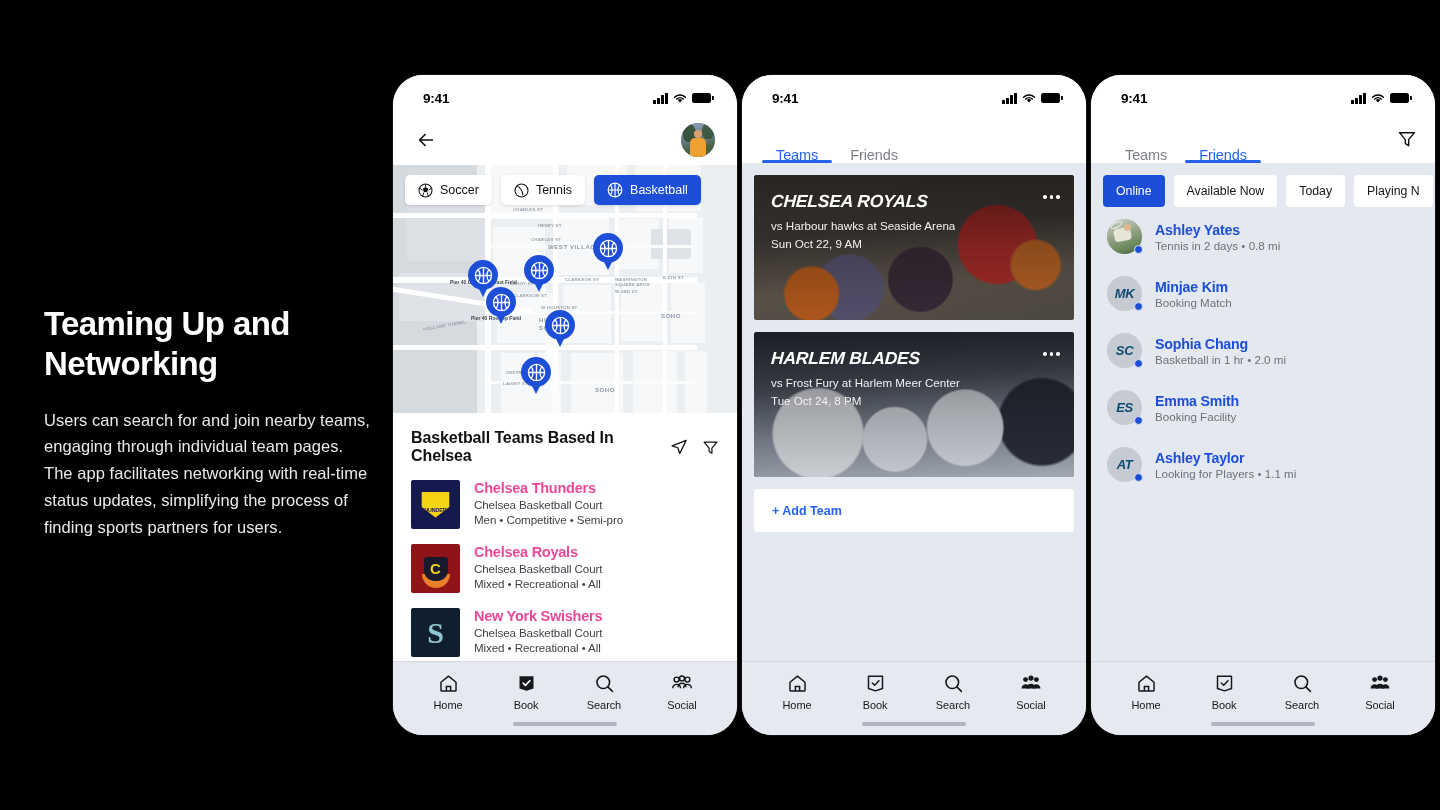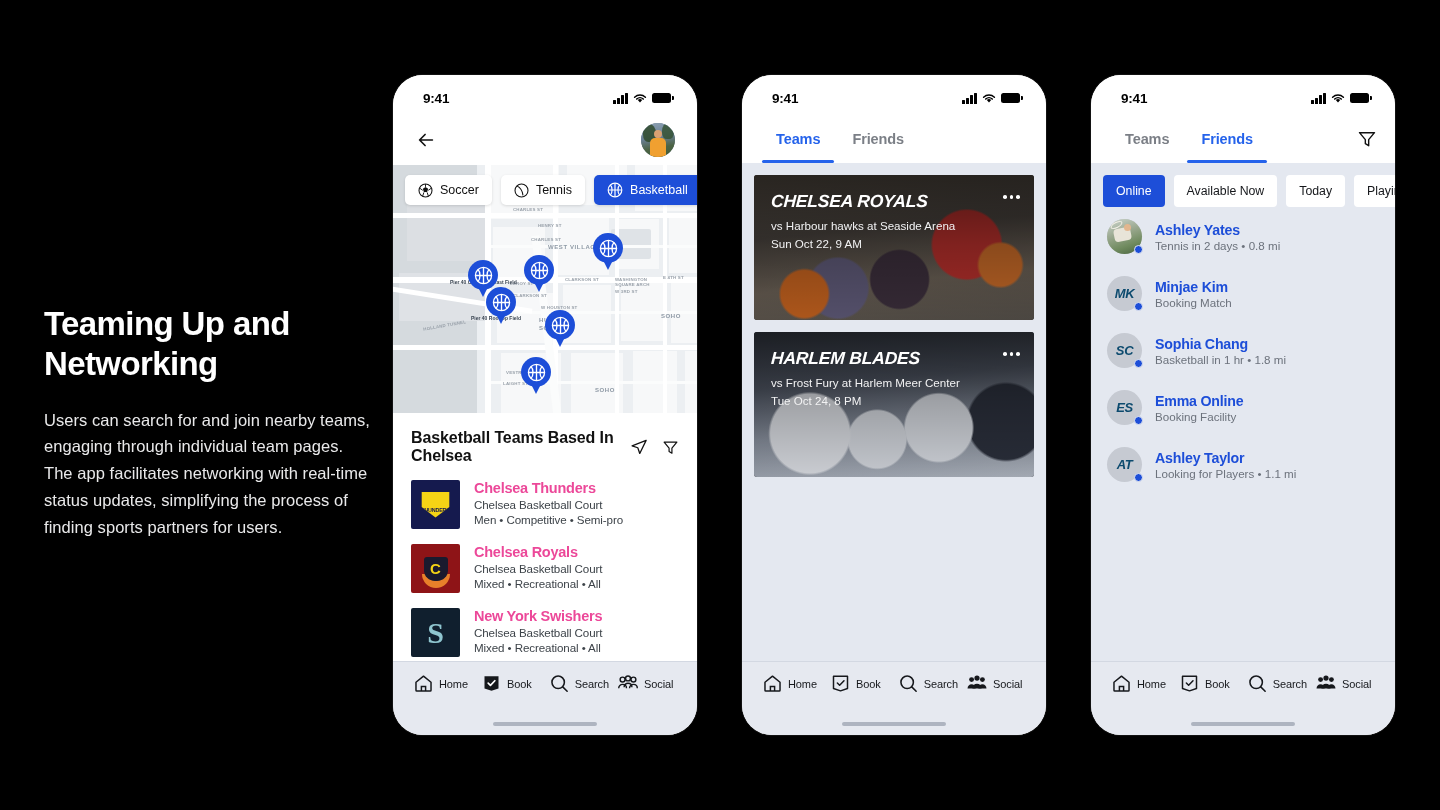--- a/index.html
+++ b/index.html
@@ -17,21 +17,21 @@
     color:#fff; font-size:33px; line-height:1.22; font-weight:700;
     letter-spacing:-0.6px;
   }
   .copy p {
     color:#e9e9ea; font-size:16.5px; line-height:1.63; margin-top:22px;
     letter-spacing:0.05px;
   }
 
   
   .phone {
-    position:absolute; top:75px; width:304px; height:660px;
+    position:absolute; top:75px; width:344px; height:660px;
     background:#fff; border-radius:30px; overflow:hidden;
     box-shadow:0 0 0 1px rgba(255,255,255,0.07);
   }
   #phone1 { left:393px; }
   #phone2 { left:742px; }
   #phone3 { left:1091px; }
 
   .screen { position:relative; width:100%; height:100%; display:flex; flex-direction:column; }
 
   
@@ -138,32 +138,32 @@
   .logo-swishers { background:#101f2e; display:flex; align-items:center; justify-content:center; }
   .ls-s { font-size:30px; font-weight:700; color:#8fc5cf; font-family:"Liberation Serif", serif;
     line-height:1; transform:skewX(-6px); }
 
   
   .tabbar {
     flex:0 0 74px; background:#e6e9f0; border-top:1px solid #d3d8e2;
     display:flex; align-items:flex-start; justify-content:space-around;
     padding:11px 16px 0 16px; position:relative;
   }
-  .tabitem { display:flex; flex-direction:row; align-items:center; gap:5px; width:60px; }
+  .tabitem { display:flex; flex-direction:column; align-items:center; gap:5px; width:60px; }
   .tablabel { font-size:11px; color:#16181c; letter-spacing:-.1px; }
   .homebar { position:absolute; bottom:9px; left:50%; transform:translateX(-50%);
     width:104px; height:4.5px; border-radius:3px; background:#aeb4c0; }
 
   
   .toptabs {
     flex:0 0 48px; background:#fff; display:flex; align-items:center; gap:0;
     padding:0 18px; position:relative;
   }
-  .toptab { font-size:14.5px; font-weight:700; color:#7b7f86; padding:0 16px;
-    height:100%; display:flex; align-items:center; position:relative; letter-spacing:-.1px; }
+  .toptab { font-size:14.5px; font-weight:400; color:#7b7f86; padding:0 16px;
+    height:100%; display:flex; align-items:flex-end; position:relative; letter-spacing:-.1px; }
   .toptab.active { color:#2563eb; }
   .toptab.active:after {
     content:""; position:absolute; left:2px; right:2px; bottom:0; height:2.6px;
     background:#2563eb; border-radius:2px;
   }
   .filter-icon-right { margin-left:auto; }
 
   .body-blue { flex:1 1 auto; background:#e4e8f0; overflow:hidden; position:relative; }
 
   
@@ -556,20 +556,23 @@
           <div class="card-sub">vs Frost Fury at Harlem Meer Center</div>
           <div class="card-sub" style="margin-top:1px;">Tue Oct 24, 8 PM</div>
         </div>
         <div class="dots">
               <i></i>
               <i></i>
               <i></i>
             </div>
       </div>
 
+      <div class="addteam">
+        <span>+ Add Team</span>
+      </div>
     </div>
 
     <div class="tabbar">
       <div class="tabitem">
         <svg width="21" height="21" viewBox="0 0 24 24">
           <path d="M3.4 10.6 12 3.6l8.6 7v9.2a.9.9 0 0 1-.9.9H4.3a.9.9 0 0 1-.9-.9z" fill="none" stroke="#16181c" stroke-width="1.7" stroke-linejoin="round"></path>
           <path d="M9.6 20.7v-5.4h4.8v5.4" fill="none" stroke="#16181c" stroke-width="1.7"></path>
         </svg>
         <span class="tablabel">Home</span>
       </div>
@@ -677,31 +680,31 @@
         </div>
       </div>
 
       <div class="friend-row">
         <div class="fav">
           <span class="fav-ini">SC</span>
           <span class="dotonline"></span>
         </div>
         <div>
           <div class="fname">Sophia Chang</div>
-          <div class="fstatus">Basketball in 1 hr • 1.8 mi</div>
+          <div class="fstatus">Basketball in 1 hr • 2.0 mi</div>
         </div>
       </div>
 
       <div class="friend-row">
         <div class="fav">
           <span class="fav-ini">ES</span>
           <span class="dotonline"></span>
         </div>
         <div>
-          <div class="fname">Emma Online</div>
+          <div class="fname">Emma Smith</div>
           <div class="fstatus">Booking Facility</div>
         </div>
       </div>
 
       <div class="friend-row">
         <div class="fav">
           <span class="fav-ini">AT</span>
           <span class="dotonline"></span>
         </div>
         <div>

